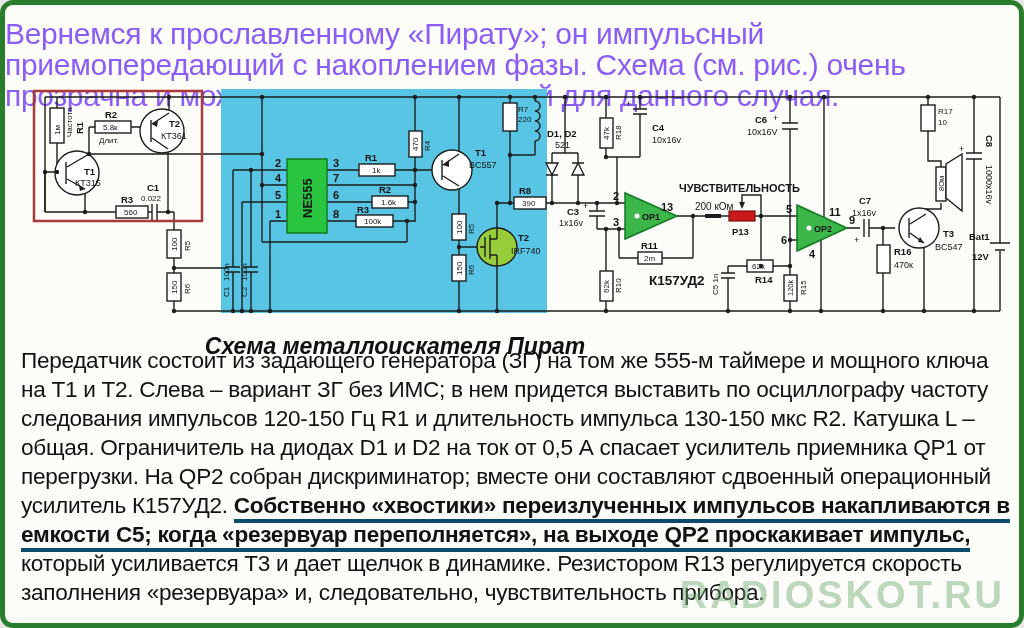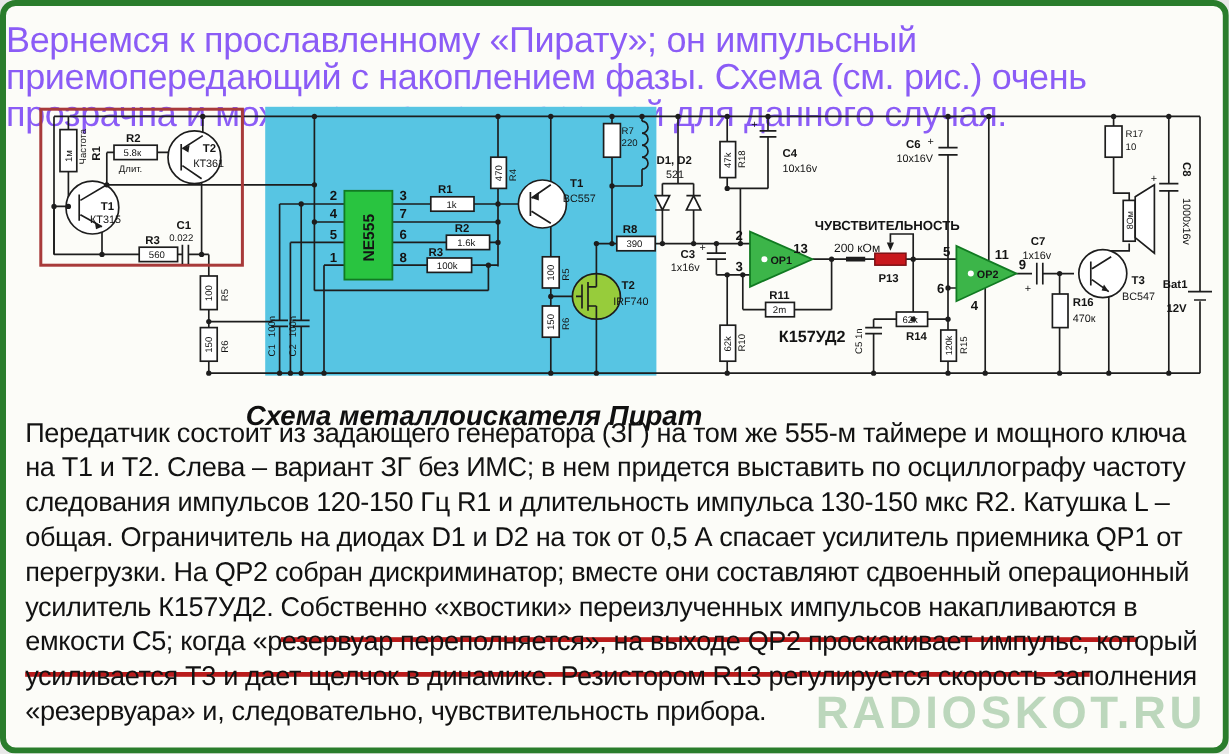--- a/index.html
+++ b/index.html
@@ -14,21 +14,21 @@
   }
   .schematic{position:absolute;top:80px;left:6px;width:1012px;height:252px;}
   .caption{
     position:absolute;top:328px;left:150px;width:480px;text-align:center;
     font-size:23px;font-weight:bold;font-style:italic;color:#101010;
   }
   .desc{
     position:absolute;top:341px;left:16px;width:996px;
     font-size:22.6px;line-height:29px;letter-spacing:-0.3px;color:#121212;
   }
-  .desc .ul{border-bottom:4px solid #b91c1c;padding-bottom:13px;}
+  .desc .ul{border-bottom:4px solid #0c4a6e;padding-bottom:1px;font-weight:bold;}
   .watermark{
     position:absolute;right:14px;bottom:6px;
     font-size:38px;font-weight:bold;letter-spacing:3px;
     color:rgba(110,170,115,0.45);
   }
   svg text{font-family:"Liberation Sans",sans-serif;fill:#141414;}
   .lbl{font-size:9.5px;font-weight:bold;}
   .val{font-size:9px;}
   .sm{font-size:8px;}
   .pin{font-size:11px;font-weight:bold;}

